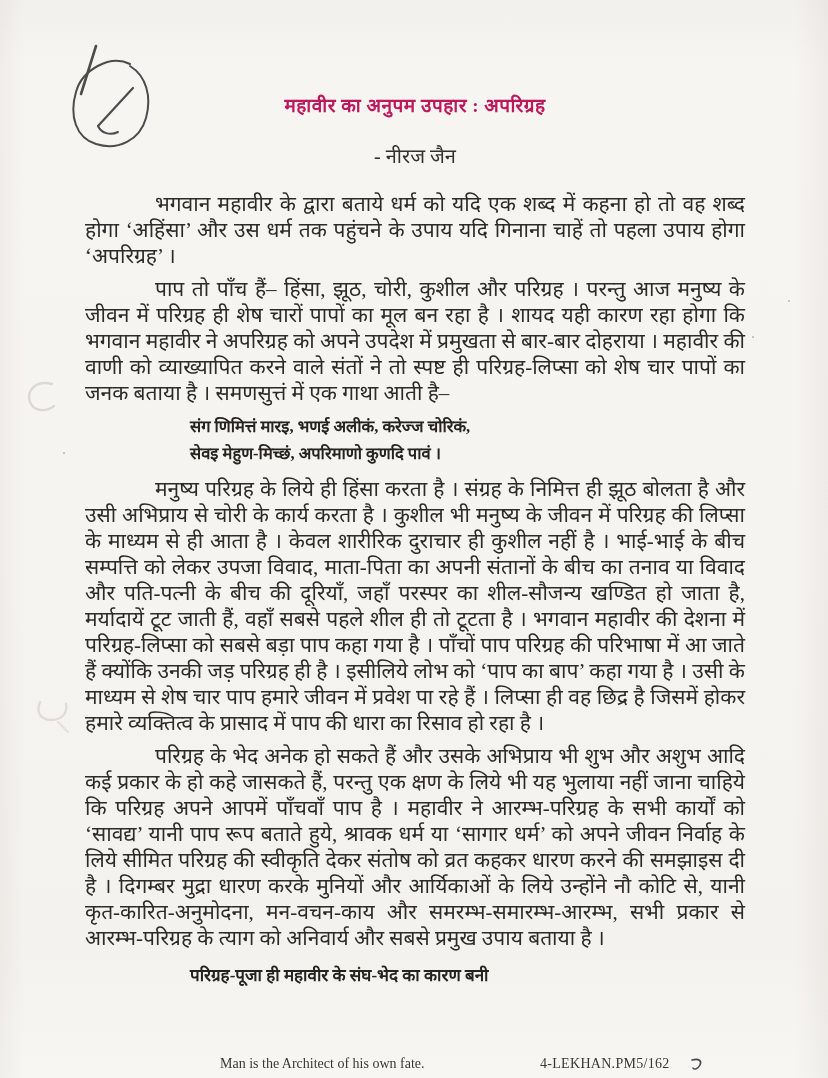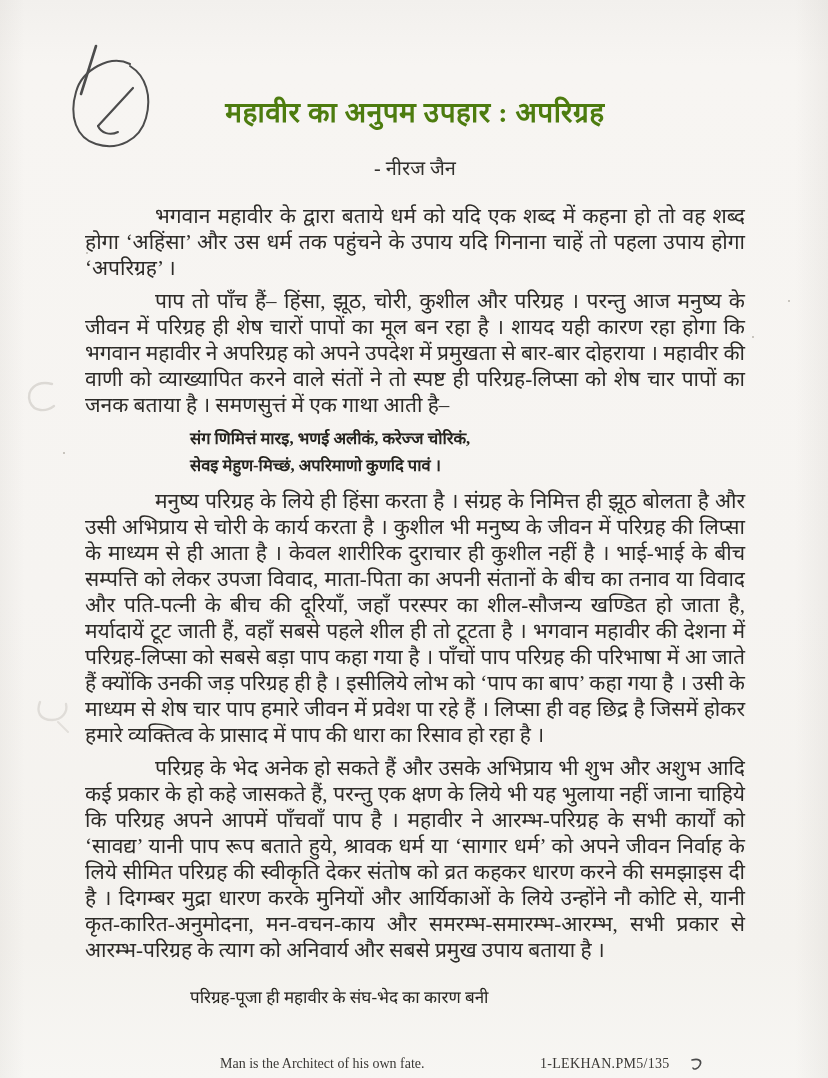--- a/index.html
+++ b/index.html
@@ -48,24 +48,24 @@
   
   .content {
     position: absolute;
     left: 85px;
     top: 92px;
     width: 660px;
   }
   .doc-title {
     margin: 0 0 24px 0;
     text-align: center;
-    font-size: 28px;
+    font-size: 19px;
     font-weight: 700;
     letter-spacing: 0.5px;
-    color: #4d7c0f;
+    color: #be185d;
   }
   .byline {
     text-align: center;
     font-size: 20px;
     margin-bottom: 22px;
     color: #33312e;
   }
   .para {
     margin: 0 0 7px 0;
     font-size: 21px;
@@ -75,24 +75,24 @@
     color: #2d2b28;
   }
   .verse {
     margin: 2px 0 9px 105px;
     font-size: 16.5px;
     line-height: 27px;
     font-weight: 700;
     color: #26241f;
   }
   .subheading {
-    margin: 22px 0 10px 105px;
+    margin: 12px 0 10px 105px;
     font-size: 17px;
     line-height: 26px;
-    font-weight: 400;
+    font-weight: 700;
     color: #26241f;
   }
   
   .footer {
     position: absolute;
     left: 0;
     top: 1056px;
     width: 828px;
     height: 22px;
     font-size: 14px;
@@ -164,19 +164,19 @@
 
     <p class="para">मनुष्य परिग्रह के लिये ही हिंसा करता है । संग्रह के निमित्त ही झूठ बोलता है और उसी अभिप्राय से चोरी के कार्य करता है । कुशील भी मनुष्य के जीवन में परिग्रह की लिप्सा के माध्यम से ही आता है । केवल शारीरिक दुराचार ही कुशील नहीं है । भाई-भाई के बीच सम्पत्ति को लेकर उपजा विवाद, माता-पिता का अपनी संतानों के बीच का तनाव या विवाद और पति-पत्नी के बीच की दूरियाँ, जहाँ परस्पर का शील-सौजन्य खण्डित हो जाता है, मर्यादायें टूट जाती हैं, वहाँ सबसे पहले शील ही तो टूटता है । भगवान महावीर की देशना में परिग्रह-लिप्सा को सबसे बड़ा पाप कहा गया है । पाँचों पाप परिग्रह की परिभाषा में आ जाते हैं क्योंकि उनकी जड़ परिग्रह ही है । इसीलिये लोभ को ‘पाप का बाप’ कहा गया है । उसी के माध्यम से शेष चार पाप हमारे जीवन में प्रवेश पा रहे हैं । लिप्सा ही वह छिद्र है जिसमें होकर हमारे व्यक्तित्व के प्रासाद में पाप की धारा का रिसाव हो रहा है ।</p>
     <p class="para">परिग्रह के भेद अनेक हो सकते हैं और उसके अभिप्राय भी शुभ और अशुभ आदि कई प्रकार के हो कहे जासकते हैं, परन्तु एक क्षण के लिये भी यह भुलाया नहीं जाना चाहिये कि परिग्रह अपने आपमें पाँचवाँ पाप है । महावीर ने आरम्भ-परिग्रह के सभी कार्यों को ‘सावद्य’ यानी पाप रूप बताते हुये, श्रावक धर्म या ‘सागार धर्म’ को अपने जीवन निर्वाह के लिये सीमित परिग्रह की स्वीकृति देकर संतोष को व्रत कहकर धारण करने की समझाइस दी है । दिगम्बर मुद्रा धारण करके मुनियों और आर्यिकाओं के लिये उन्होंने नौ कोटि से, यानी कृत-कारित-अनुमोदना, मन-वचन-काय और समरम्भ-समारम्भ-आरम्भ, सभी प्रकार से आरम्भ-परिग्रह के त्याग को अनिवार्य और सबसे प्रमुख उपाय बताया है ।</p>
 
     <div class="subheading">परिग्रह-पूजा ही महावीर के संघ-भेद का कारण बनी</div>
 
   </div>
 
   <div class="footer">
     <span class="footer-motto">Man is the Architect of his own fate.</span>
-    <span class="footer-ref">1-LEKHAN.PM5/135</span>
+    <span class="footer-ref">4-LEKHAN.PM5/162</span>
     <svg class="footer-curl" viewBox="0 0 14 16" aria-hidden="true">
       <path d="M2,3 C9,1 12,4 10,8 C8,12 4,13 3,11" fill="none" stroke="#4a4a4a" stroke-width="1.6" stroke-linecap="round"></path>
     </svg>
   </div>
 
 </div>
 
 </body></html>

